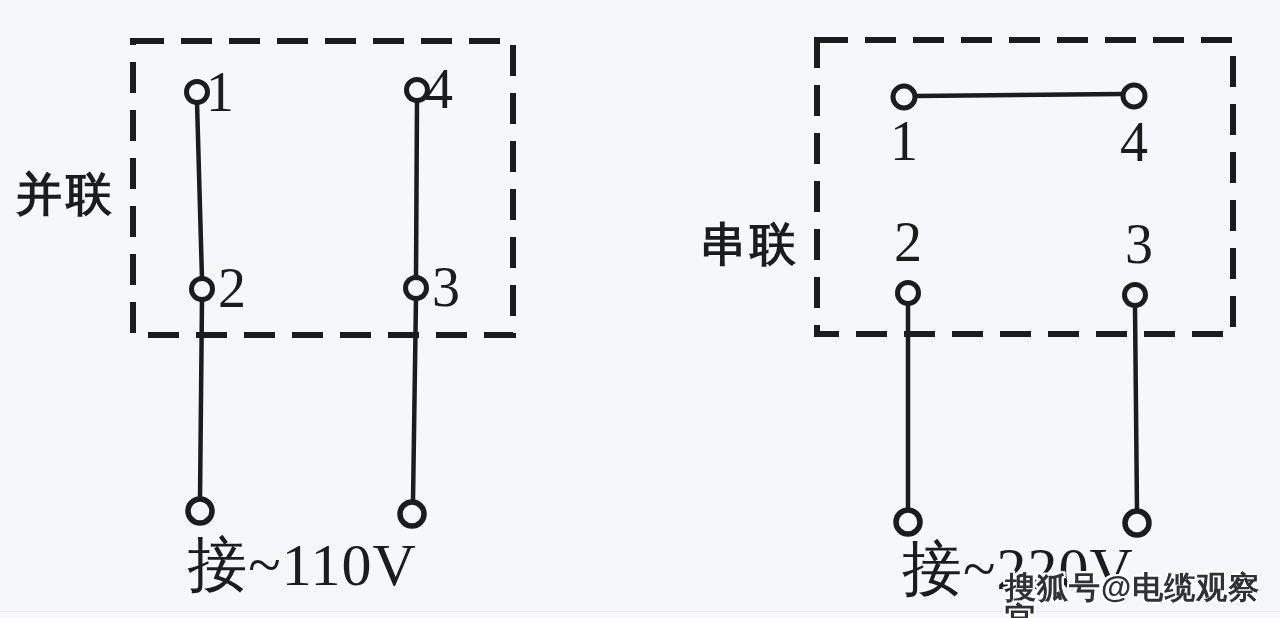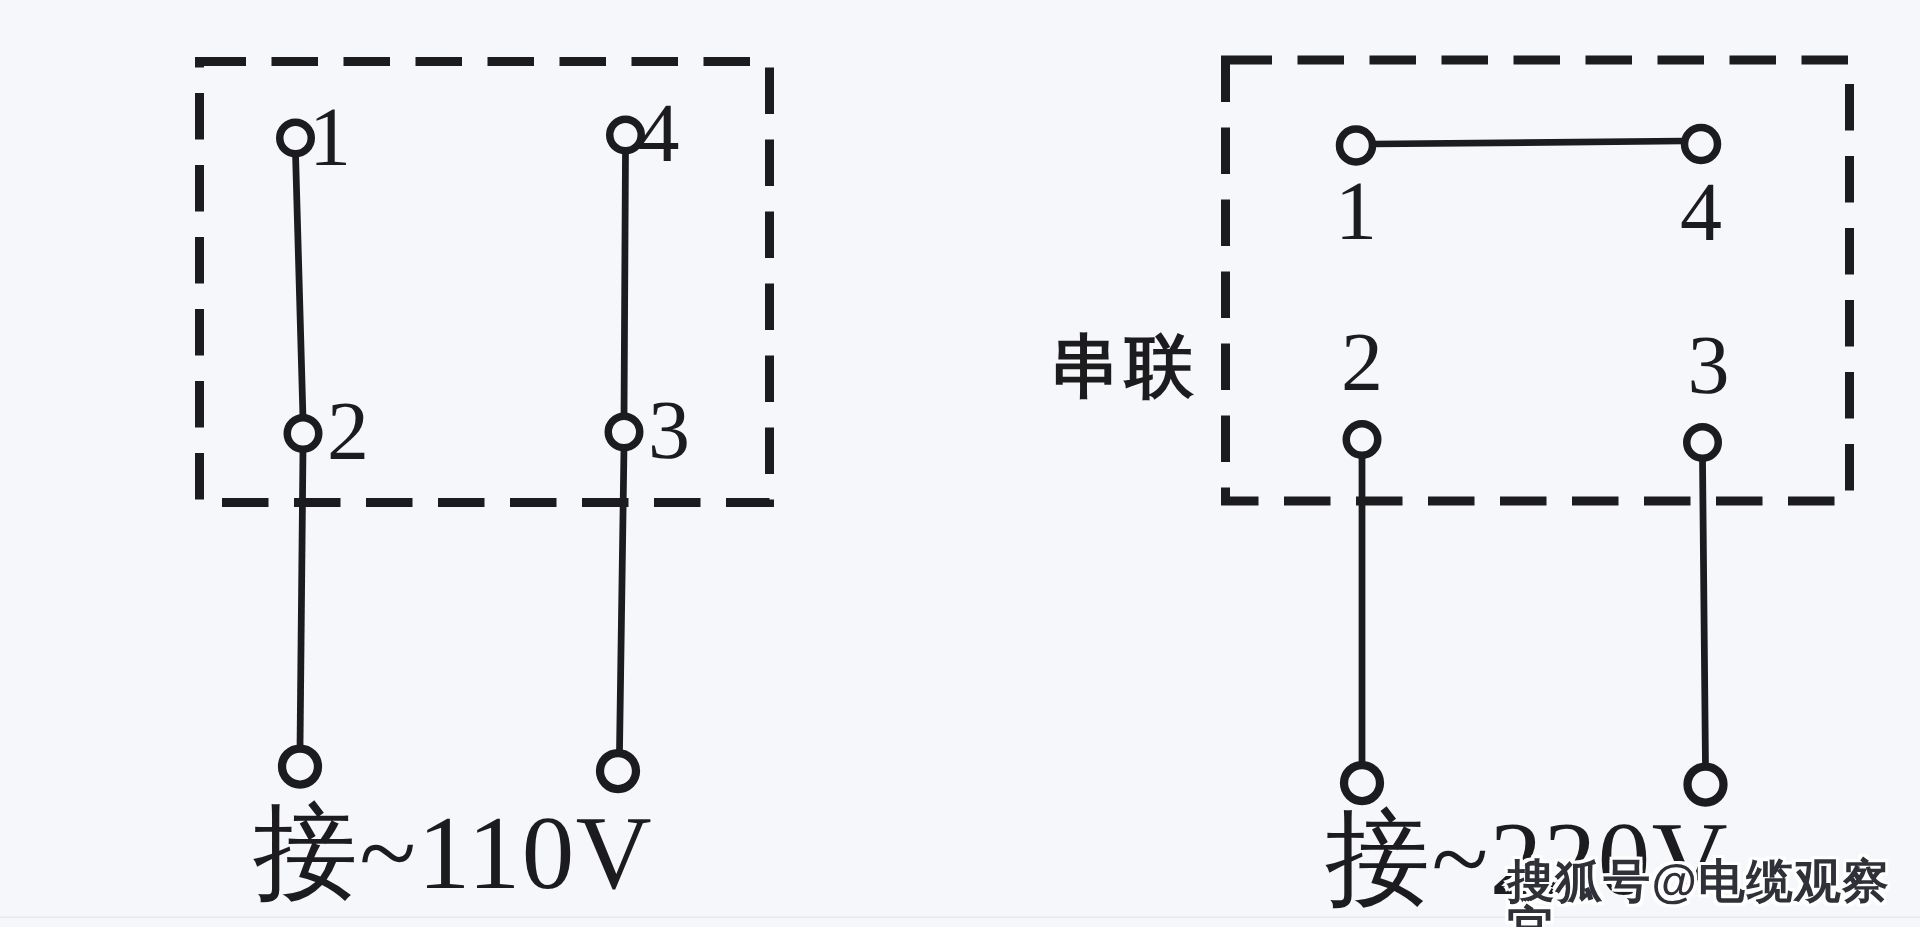--- a/index.html
+++ b/index.html
@@ -18,21 +18,21 @@
     color:var(--line);
   }
   svg.wire-layer{position:absolute;left:0;top:0;width:1280px;height:618px;}
   .box{stroke:var(--line);stroke-width:6;fill:none;stroke-dasharray:31 17;}
   .wire{stroke:var(--line);stroke-width:4.5;stroke-linecap:round;fill:none;}
   .terminal{stroke:var(--line);stroke-width:5;fill:var(--paper);}
   .lead-end{stroke:var(--line);stroke-width:5.5;fill:var(--paper);}
   .label{position:absolute;line-height:1;white-space:nowrap;}
   .mode-label{font-size:46px;font-weight:600;letter-spacing:4px;}
   .terminal-num{font-size:56px;text-align:center;width:40px;}
-  .supply-label{font-size:70px;text-align:center;width:280px;letter-spacing:1px;}
+  .supply-label{font-size:60px;text-align:center;width:280px;letter-spacing:1px;}
   .watermark{
     position:absolute;
     font-family:"Liberation Sans","DejaVu Sans",sans-serif;
     font-size:31px;font-weight:700;letter-spacing:1px;line-height:1;
     color:var(--watermark);
     text-shadow:-2px -2px 0 #fff, 2px -2px 0 #fff, -2px 2px 0 #fff, 2px 2px 0 #fff,
                 -2px 0 0 #fff, 2px 0 0 #fff, 0 -2px 0 #fff, 0 2px 0 #fff;
     z-index:5;
   }
   .bottom-hairline{
@@ -64,20 +64,21 @@
     <line class="wire" x1="908" y1="304" x2="908" y2="510"></line>
     <line class="wire" x1="1135" y1="306" x2="1137" y2="511"></line>
     <circle class="terminal" cx="904" cy="97" r="11"></circle>
     <circle class="terminal" cx="1134" cy="96" r="11"></circle>
     <circle class="terminal" cx="908" cy="293" r="10.5"></circle>
     <circle class="terminal" cx="1135" cy="295" r="10.5"></circle>
     <circle class="lead-end" cx="908" cy="522" r="12"></circle>
     <circle class="lead-end" cx="1137" cy="523" r="12"></circle>
   </svg>
 
+  <div class="label mode-label" style="left:16px;top:172px;">并联</div>
   <div class="label terminal-num" style="left:200px;top:64px;">1</div>
   <div class="label terminal-num" style="left:212px;top:260px;">2</div>
   <div class="label terminal-num" style="left:419px;top:61px;">4</div>
   <div class="label terminal-num" style="left:426px;top:259px;">3</div>
   <div class="label supply-label" style="left:162px;top:535px;">接~110V</div>
 
   <div class="label mode-label" style="left:700px;top:178px;margin-top:44px;">串联</div>
   <div class="label terminal-num" style="left:884px;top:113px;">1</div>
   <div class="label terminal-num" style="left:1114px;top:114px;">4</div>
   <div class="label terminal-num" style="left:888px;top:214px;">2</div>

